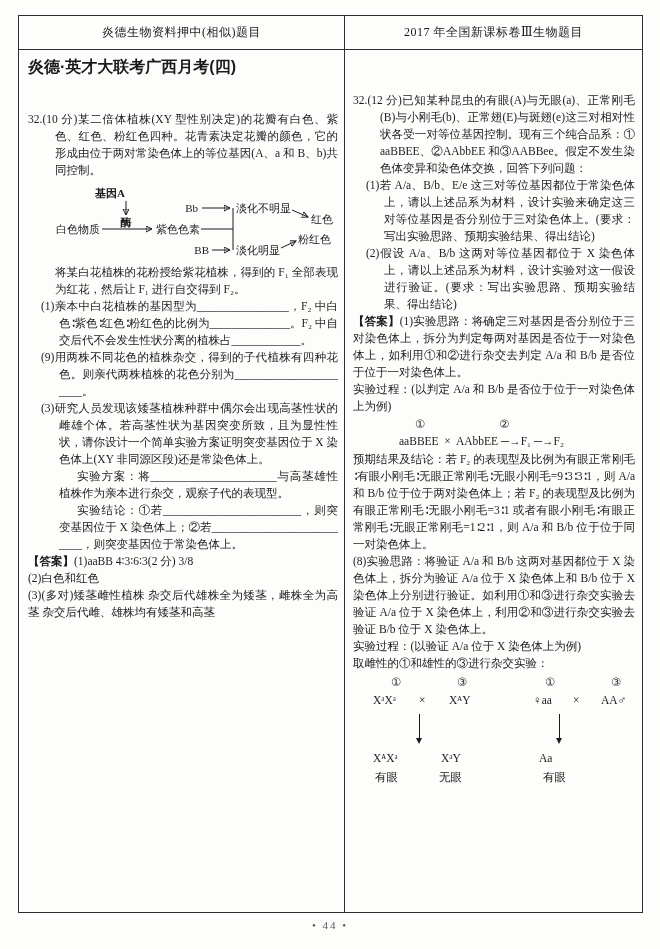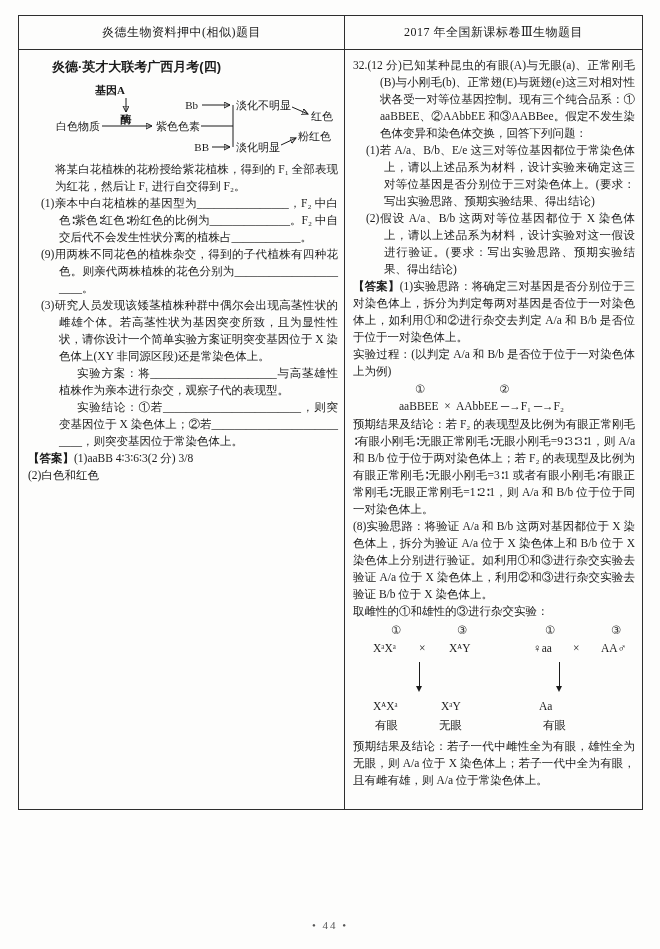--- a/index.html
+++ b/index.html
@@ -2,36 +2,36 @@
 <html><head>
 <meta charset="utf-8">
 <style>
   html,body{margin:0;padding:0;background:#e8e8e6;}
   .page{
     position:relative;width:660px;height:949px;background:#fdfdfc;
     font-family:"Liberation Serif","DejaVu Serif",serif;color:#1b1b1b;
     overflow:hidden;
   }
   .frame{
-    position:absolute;left:18px;top:15px;width:625px;height:795px;
+    position:absolute;left:18px;top:15px;width:625px;height:898px;
     border:1.4px solid #2e2e2e;box-sizing:border-box;background:#fdfdfc;
     display:flex;flex-direction:column;
   }
   .header-row{display:flex;height:33px;border-bottom:1.4px solid #2e2e2e;flex:0 0 auto;}
   .hcell{display:flex;align-items:center;justify-content:center;font-size:12px;letter-spacing:.5px;}
   .hcell.hl{width:326px;border-right:1.4px solid #2e2e2e;box-sizing:border-box;}
   .hcell.hr{flex:1;}
   .cols{display:flex;flex:1;min-height:0;}
   .col{box-sizing:border-box;font-size:11.5px;line-height:17px;text-align:justify;word-break:break-all;}
   .colL{width:326px;border-right:1.4px solid #2e2e2e;padding:7px 6px 0 9px;}
   .colR{flex:1;padding:7px 7px 0 8px;}
   p{margin:0;}
   .bold-sans{font-family:"Liberation Sans","DejaVu Sans",sans-serif;font-weight:bold;}
-  .ltitle{font-size:13px;line-height:19px;margin-bottom:2px;margin-left:24px;}
-  .q{padding-left:27px;text-indent:-27px;}
+  .ltitle{font-size:16px;line-height:19px;margin-bottom:2px;}
+  .q{padding-left:27px;text-indent:-27px;margin-top:35px;}
   .qbody{margin-left:27px;}
   .sub{margin-left:13px;padding-left:18px;text-indent:-18px;}
   .subp{margin-left:31px;text-indent:18px;}
   .ans{margin-left:0;}
   .flowsvg{display:block;margin:4px 0 3px 0;}
   .flowsvg text{font-size:11px;fill:#1b1b1b;font-family:"Liberation Serif","DejaVu Serif",serif;}
   .flowsvg text.b{font-weight:bold;}
   .flowsvg line,.flowsvg path{stroke:#1b1b1b;stroke-width:1;fill:none;}
   
   .cross0{margin:1px 0 1px 0;}
@@ -56,20 +56,21 @@
 
     <div class="header-row">
       <div class="hcell hl">炎德生物资料押中(相似)题目</div>
       <div class="hcell hr">2017 年全国新课标卷Ⅲ生物题目</div>
     </div>
 
     <div class="cols">
 
       <div class="col colL">
         <div class="ltitle bold-sans">炎德·英才大联考广西月考(四)</div>
+        <p class="q">32.(10 分)某二倍体植株(XY 型性别决定)的花瓣有白色、紫色、红色、粉红色四种。花青素决定花瓣的颜色，它的形成由位于两对常染色体上的等位基因(A、a 和 B、b)共同控制。</p>
 
         <svg class="flowsvg" width="312" height="78" viewBox="0 0 312 78">
           <defs>
             <marker id="ah" markerWidth="8" markerHeight="8" refX="6" refY="3" orient="auto">
               <path d="M0,0 L6,3 L0,6 Z" fill="#1b1b1b" stroke="none"></path>
             </marker>
           </defs>
           <text x="82" y="14" text-anchor="middle" class="b">基因A</text>
           <line x1="98" y1="18" x2="98" y2="32" marker-end="url(#ah)"></line>
           <text x="98" y="43" text-anchor="middle" class="b">酶</text>
@@ -91,39 +92,41 @@
         </svg>
 
         <p class="qbody">将某白花植株的花粉授给紫花植株，得到的 F₁ 全部表现为红花，然后让 F₁ 进行自交得到 F₂。</p>
         <p class="sub">(1)亲本中白花植株的基因型为________________，F₂ 中白色∶紫色∶红色∶粉红色的比例为______________。F₂ 中自交后代不会发生性状分离的植株占____________。</p>
         <p class="sub">(9)用两株不同花色的植株杂交，得到的子代植株有四种花色。则亲代两株植株的花色分别为______________________。</p>
         <p class="sub">(3)研究人员发现该矮茎植株种群中偶尔会出现高茎性状的雌雄个体。若高茎性状为基因突变所致，且为显性性状，请你设计一个简单实验方案证明突变基因位于 X 染色体上(XY 非同源区段)还是常染色体上。</p>
         <p class="subp">实验方案：将______________________与高茎雄性植株作为亲本进行杂交，观察子代的表现型。</p>
         <p class="subp">实验结论：①若________________________，则突变基因位于 X 染色体上；②若__________________________，则突变基因位于常染色体上。</p>
         <p class="ans"><span class="bold-sans">【答案】</span><span>(1)aaBB   4∶3∶6∶3(2 分)   3/8</span></p>
         <p class="ans">(2)白色和红色</p>
+        <p class="ans">(3)(多对)矮茎雌性植株   杂交后代雄株全为矮茎，雌株全为高茎   杂交后代雌、雄株均有矮茎和高茎</p>
       </div>
 
       <div class="col colR">
         <p class="q">32.(12 分)已知某种昆虫的有眼(A)与无眼(a)、正常刚毛(B)与小刚毛(b)、正常翅(E)与斑翅(e)这三对相对性状各受一对等位基因控制。现有三个纯合品系：①aaBBEE、②AAbbEE 和③AABBee。假定不发生染色体变异和染色体交换，回答下列问题：</p>
         <p class="sub">(1)若 A/a、B/b、E/e 这三对等位基因都位于常染色体上，请以上述品系为材料，设计实验来确定这三对等位基因是否分别位于三对染色体上。(要求：写出实验思路、预期实验结果、得出结论)</p>
         <p class="sub">(2)假设 A/a、B/b 这两对等位基因都位于 X 染色体上，请以上述品系为材料，设计实验对这一假设进行验证。(要求：写出实验思路、预期实验结果、得出结论)</p>
         <p class="ans"><span class="bold-sans">【答案】</span><span>(1)实验思路：将确定三对基因是否分别位于三对染色体上，拆分为判定每两对基因是否位于一对染色体上，如利用①和②进行杂交去判定 A/a 和 B/b 是否位于位于一对染色体上。</span></p>
         <p class="ans">实验过程：(以判定 A/a 和 B/b 是否位于位于一对染色体上为例)</p>
 
         <div class="cross0">
           <div class="lblrow">
             <span>①</span>
             <span>②</span>
           </div>
           <div class="frow">aaBBEE  ×  AAbbEE ─→F₁ ─→F₂</div>
         </div>
 
         <p class="ans">预期结果及结论：若 F₂ 的表现型及比例为有眼正常刚毛∶有眼小刚毛∶无眼正常刚毛∶无眼小刚毛=9∶3∶3∶1，则 A/a 和 B/b 位于位于两对染色体上；若 F₂ 的表现型及比例为有眼正常刚毛∶无眼小刚毛=3∶1 或者有眼小刚毛∶有眼正常刚毛∶无眼正常刚毛=1∶2∶1，则 A/a 和 B/b 位于位于同一对染色体上。</p>
         <p class="ans">(8)实验思路：将验证 A/a 和 B/b 这两对基因都位于 X 染色体上，拆分为验证 A/a 位于 X 染色体上和 B/b 位于 X 染色体上分别进行验证。如利用①和③进行杂交实验去验证 A/a 位于 X 染色体上，利用②和③进行杂交实验去验证 B/b 位于 X 染色体上。</p>
+        <p class="ans">实验过程：(以验证 A/a 位于 X 染色体上为例)</p>
         <p class="ans">取雌性的①和雄性的③进行杂交实验：</p>
 
         <div class="cross1">
 
           <span style="left:38px;top:0">①</span>
           <span style="left:104px;top:0">③</span>
           <span style="left:20px;top:18px">XᵃXᵃ</span>
           <span style="left:66px;top:18px">×</span>
           <span style="left:96px;top:18px">XᴬY</span>
           <div class="varrow" style="left:66px;top:40px"></div>
@@ -135,19 +138,18 @@
           <span style="left:192px;top:0">①</span>
           <span style="left:258px;top:0">③</span>
           <span style="left:180px;top:18px">♀aa</span>
           <span style="left:220px;top:18px">×</span>
           <span style="left:248px;top:18px">AA♂</span>
           <div class="varrow" style="left:206px;top:40px"></div>
           <span style="left:186px;top:76px">Aa</span>
           <span style="left:190px;top:95px">有眼</span>
         </div>
 
-        <p class="ans">预期结果及结论：若子一代中雌性全为有眼，雄性全为无眼，则 A/a 位于 X 染色体上；若子一代中全为有眼，且有雌有雄，则 A/a 位于常染色体上。</p>
       </div>
     </div>
   </div>
 
   <div class="footer">•  44  •</div>
 </div>
 
 </body></html>

